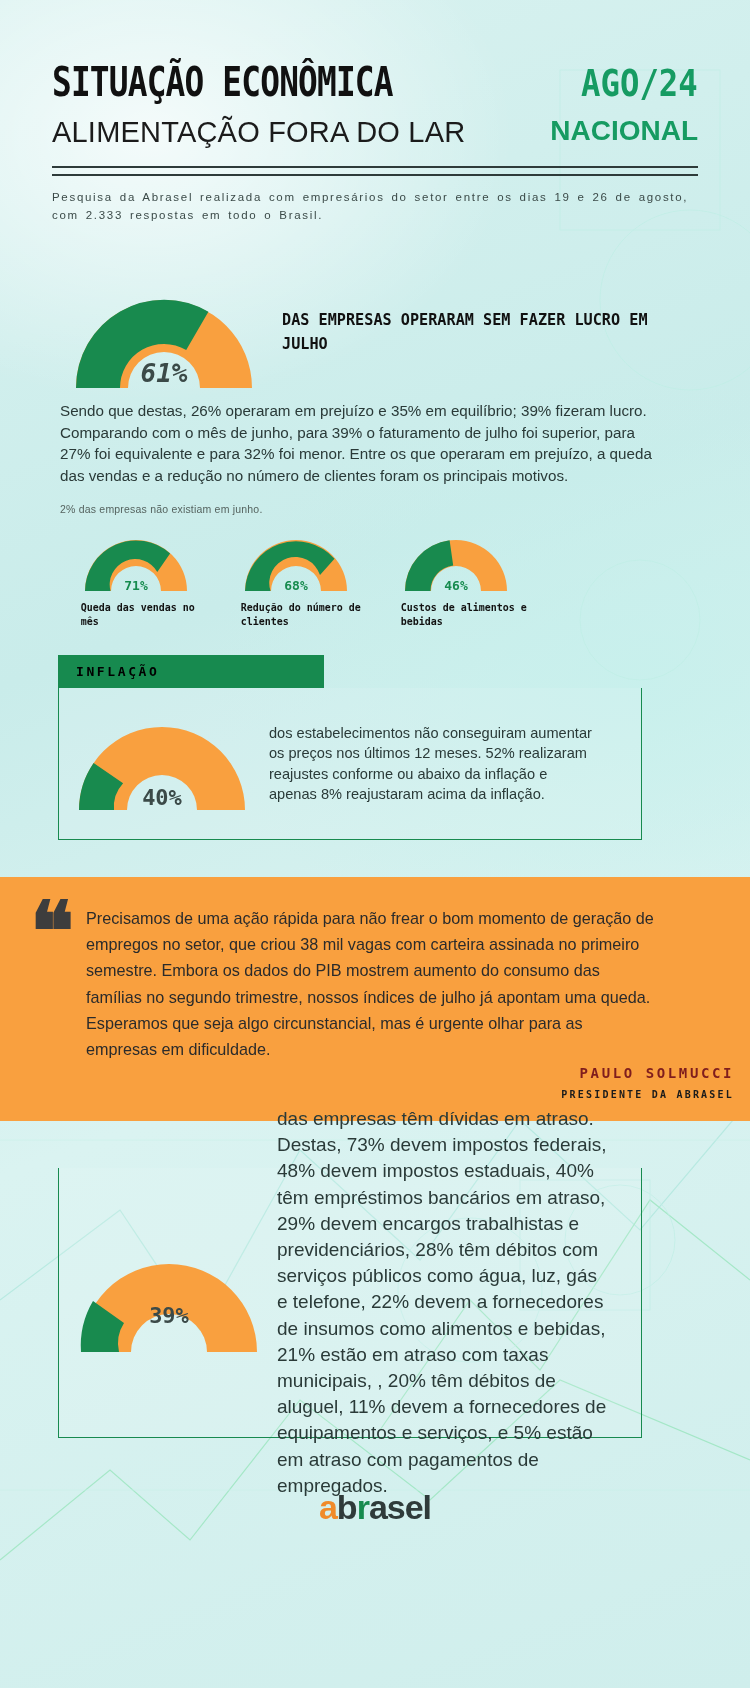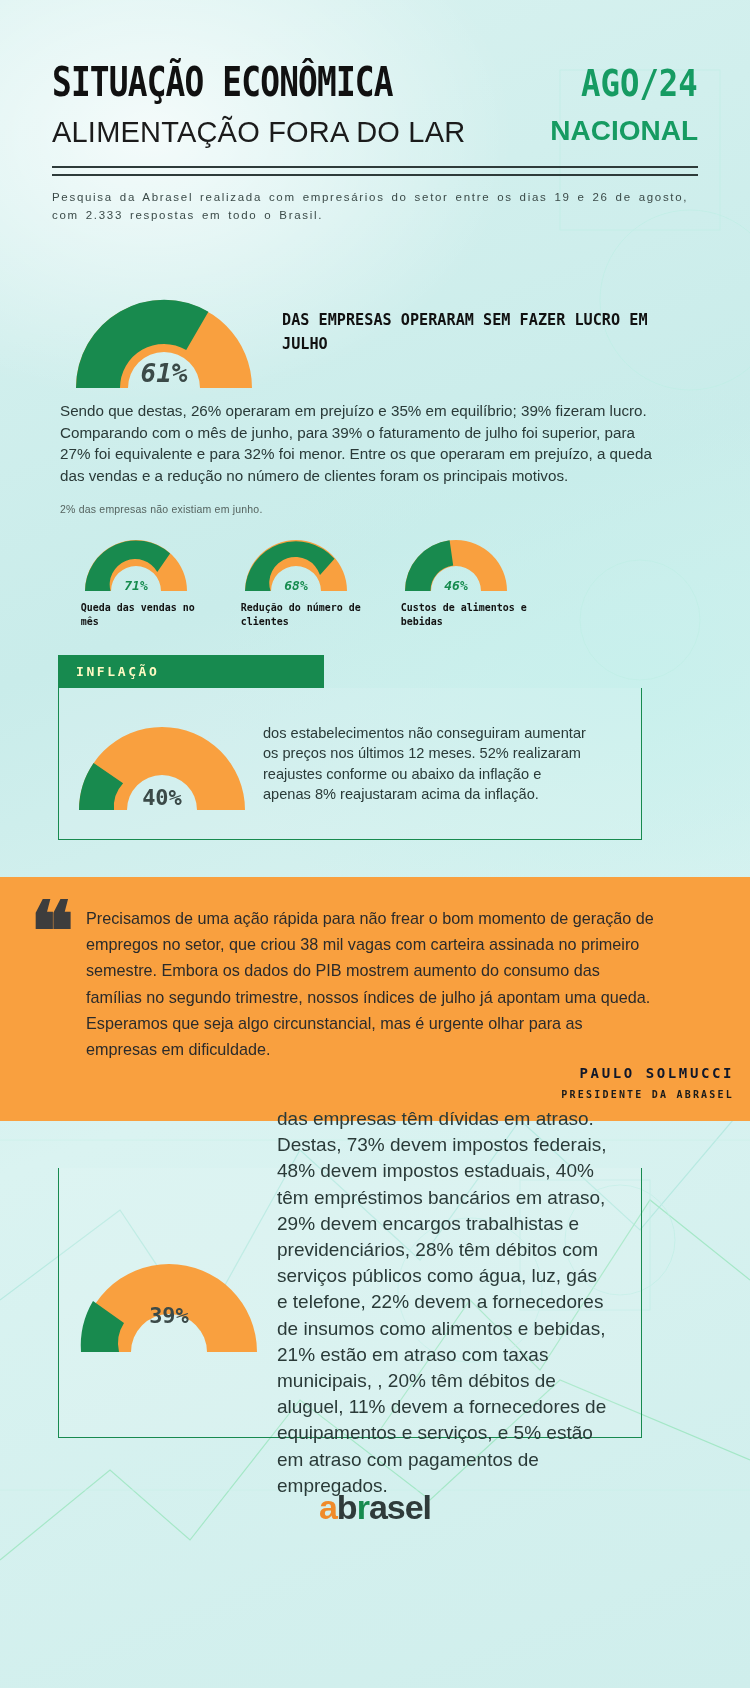--- a/index.html
+++ b/index.html
@@ -71,48 +71,48 @@
     position:absolute;left:60px;top:400px;width:600px;
     font-size:15.2px;line-height:1.43;color:#2a3a38;
   }
   .footnote{
     position:absolute;left:60px;top:503px;width:600px;
     font-size:10.5px;color:#55635f;letter-spacing:.2px;
   }
 
   .mini-row{position:absolute;left:56px;top:533px;width:640px;display:flex;}
   .mini{width:160px;position:relative;}
-  .mini .gwrap{display:flex;justify-content:center;font-style:italic;}
+  .mini .gwrap{display:flex;justify-content:center;}
   .mini .gauge .gval{bottom:2px;font-size:13px;color:#168b4e;}
   .mini .mlabel{
     margin-top:6px;padding-left:26px;
     font-family:"DejaVu Sans Mono", monospace;font-weight:bold;
     font-size:10.5px;line-height:1.32;color:#111;
     transform:scaleX(.95);transform-origin:left top;
   }
 
   
   .panel{position:absolute;}
   .panel-tab{
-    background:#178a4f;color:#fef9c3;
+    background:#178a4f;color:#000000;
     font-family:"DejaVu Sans Mono", monospace;font-weight:bold;
     font-size:13px;letter-spacing:2.6px;
     padding:9px 0 9px 18px;width:266px;box-sizing:border-box;
   }
   .panel-body{
     border:1px solid #178a4f;border-top:none;
     background:rgba(255,255,255,.10);
     display:flex;align-items:center;box-sizing:border-box;
   }
   .panel-body .gauge .gval{bottom:6px;font-size:22px;color:#3b4a48;}
   .panel-txt{font-size:14.6px;line-height:1.4;color:#2a3a38;}
 
   #inflacao{left:58px;top:655px;width:584px;}
   #inflacao .panel-body{height:152px;padding:0 22px 0 10px;}
-  #inflacao .panel-txt{margin-left:8px;width:330px;}
+  #inflacao .panel-txt{margin-left:14px;width:330px;}
 
   #endividamento{left:58px;top:1168px;width:584px;}
   #endividamento .panel-body{height:270px;padding:0 18px 0 12px;}
   #endividamento .panel-txt{margin-left:10px;width:332px;font-size:19px;line-height:1.38;}
   #endividamento .panel-body .gauge .gval{bottom:30px;font-size:22px;}
 
   
   .quote{
     position:absolute;left:0;top:877px;width:750px;height:244px;
     background:#f9a03f;
@@ -122,21 +122,21 @@
     font-family:"DejaVu Serif", serif;font-weight:bold;
     font-size:82px;color:#3d3d3d;line-height:.8;letter-spacing:-4px;
   }
   .qtext{
     position:absolute;left:86px;top:28px;width:570px;
     font-size:16.2px;line-height:1.62;color:#2b2b2b;
   }
   .qauthor{
     position:absolute;right:16px;top:188px;text-align:right;
     font-family:"DejaVu Sans Mono", monospace;font-weight:bold;
-    font-size:14px;letter-spacing:2.6px;color:#0f172a;
+    font-size:14px;letter-spacing:2.6px;color:#7f1d1d;
   }
   .qrole{
     position:absolute;right:16px;top:212px;text-align:right;
     font-family:"DejaVu Sans Mono", monospace;font-weight:bold;
     font-size:10px;letter-spacing:2.2px;color:#1b1b1b;
   }
 
   
   .footer{
     position:absolute;left:0;top:1488px;width:750px;text-align:center;

